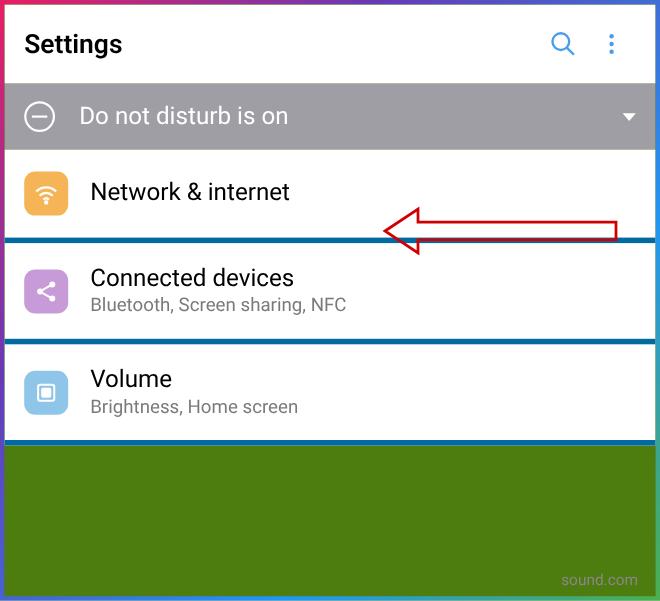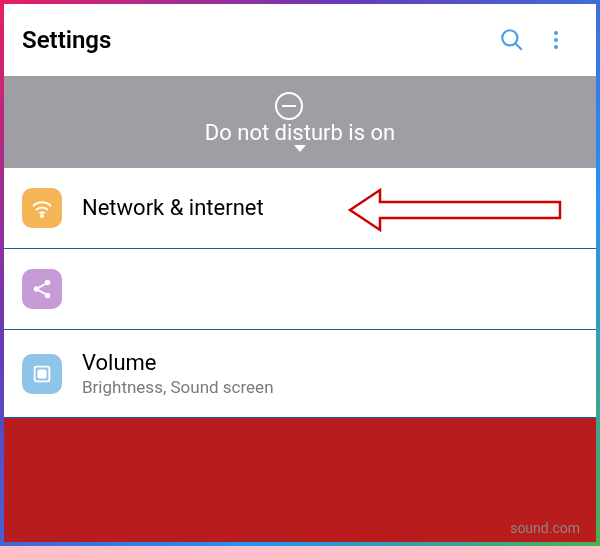--- a/index.html
+++ b/index.html
@@ -6,21 +6,21 @@
     body {
       font-family: -apple-system, BlinkMacSystemFont, 'Segoe UI', Roboto, sans-serif;
       width: 600px;
       height: 546px;
       background: linear-gradient(135deg, #e91e63 0%, #673ab7 30%, #2196f3 70%, #4caf50 100%);
       padding: 4px;
       position: relative;
       overflow: hidden;
     }
     .screen {
-      background: #b91c1c;
+      background: #4d7c0f;
       width: 100%;
       height: 100%;
       overflow: hidden;
     }
     .header {
       display: flex;
       align-items: center;
       padding: 14px 18px;
       background: #fff;
     }
@@ -38,21 +38,20 @@
       justify-content: center;
       cursor: pointer;
     }
     .dnd-bar {
       background: #9f9ea4;
       display: flex;
       align-items: center;
       padding: 16px 18px;
       color: #fff;
       cursor: pointer;
-      flex-direction: column;
     }
     .dnd-icon {
       width: 28px;
       height: 28px;
       border: 2.5px solid #fff;
       border-radius: 50%;
       display: flex;
       align-items: center;
       justify-content: center;
       margin-right: 22px;
@@ -75,21 +74,21 @@
       border-right: 6px solid transparent;
       border-top: 7px solid #fff;
     }
     .list {
       background: #fff;
     }
     .item {
       display: flex;
       align-items: center;
       padding: 20px 18px;
-      border-bottom: 1px solid #0369a1;
+      border-bottom: 5px solid #0369a1;
       cursor: pointer;
       position: relative;
     }
     .item-icon {
       width: 40px;
       height: 40px;
       border-radius: 10px;
       display: flex;
       align-items: center;
       justify-content: center;
@@ -169,33 +168,37 @@
     <div class="item">
       <div class="item-icon" style="background:#c79bd8">
         <svg width="22" height="22" viewBox="0 0 24 24" fill="#fff">
           <circle cx="18" cy="5" r="3"></circle>
           <circle cx="6" cy="12" r="3"></circle>
           <circle cx="18" cy="19" r="3"></circle>
           <line x1="8.5" y1="10.5" x2="15.5" y2="6.5" stroke="#fff" stroke-width="2"></line>
           <line x1="8.5" y1="13.5" x2="15.5" y2="17.5" stroke="#fff" stroke-width="2"></line>
         </svg>
       </div>
+      <div class="item-content">
+        <div class="item-title">Connected devices</div>
+        <div class="item-subtitle">Bluetooth, Screen sharing, NFC</div>
+      </div>
     </div>
 
 
     <div class="item">
       <div class="item-icon" style="background:#8fc5e8">
         <svg width="22" height="22" viewBox="0 0 24 24" fill="none" stroke="#fff" stroke-width="2">
           <rect x="4" y="4" width="16" height="16" rx="2"></rect>
           <rect x="8" y="8" width="8" height="8" rx="1" fill="#fff"></rect>
         </svg>
       </div>
       <div class="item-content">
         <div class="item-title">Volume</div>
-        <div class="item-subtitle">Brightness, Sound screen</div>
+        <div class="item-subtitle">Brightness, Home screen</div>
       </div>
     </div>
 
   </div>
 </div>
 
 <svg class="arrow-annotation" width="230" height="60" viewBox="0 0 230 60">
   <path d="M 10 30 L 40 10 L 40 22 L 220 22 L 220 38 L 40 38 L 40 50 Z" fill="none" stroke="#d00000" stroke-width="2.5"></path>
 </svg>
 

